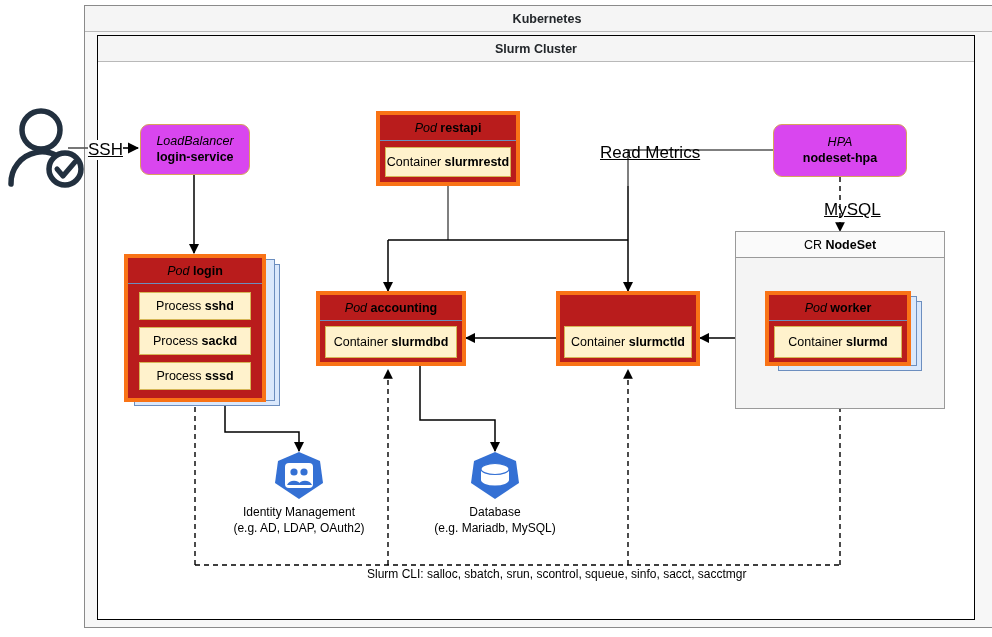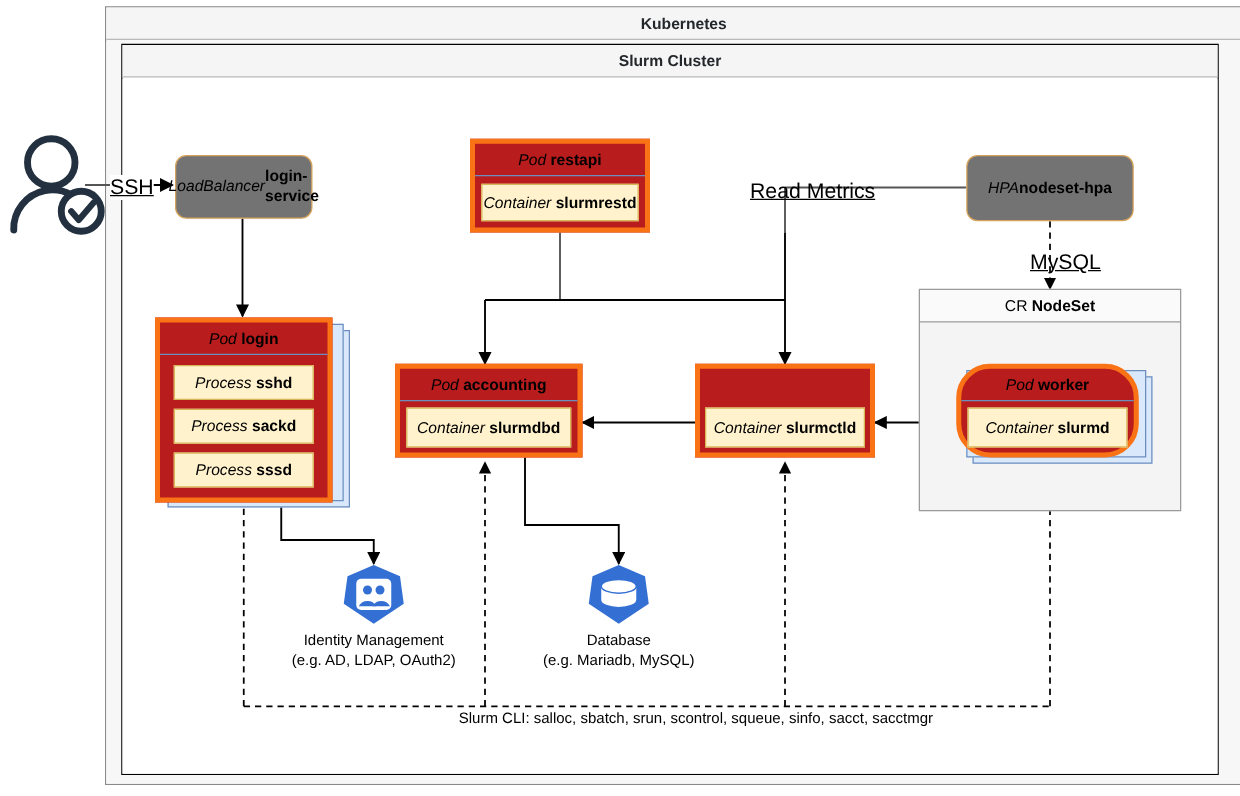--- a/index.html
+++ b/index.html
@@ -11,36 +11,36 @@
   .frame{position:absolute;background:#fff;border:1px solid #000;box-sizing:border-box;}
   .frame-title{position:absolute;left:0;top:0;width:100%;height:26px;line-height:26px;
                text-align:center;font-size:12.5px;font-weight:bold;color:#23272b;
                background:#f5f5f5;border-bottom:1px solid #b9b9b9;box-sizing:border-box;}
   #k8s-frame{left:84px;top:5px;width:926px;height:623px;background:#f7f7f7;border:1px solid #8a8a8a;}
   #k8s-body{position:absolute;left:0;top:27px;width:100%;height:calc(100% - 27px);background:#f7f7f7;}
   #slurm-frame{left:97px;top:35px;width:878px;height:585px;border:1px solid #000;}
   #slurm-body{position:absolute;left:0;top:27px;width:100%;height:calc(100% - 27px);background:#fff;}
 
   
-  .lbbox{position:absolute;box-sizing:border-box;border:1px solid #d6a35c;background:#737373;
-         border-radius:9px;display:flex;flex-direction:row;align-items:center;
+  .lbbox{position:absolute;box-sizing:border-box;border:1px solid #d6a35c;background:#d946ef;
+         border-radius:9px;display:flex;flex-direction:column;align-items:center;
          justify-content:center;font-size:12.5px;line-height:1.25;}
   .lbbox .it{font-style:italic;font-weight:normal;}
   .lbbox .bd{font-weight:bold;}
 
   .pod{position:absolute;box-sizing:border-box;border:4px solid #f97316;background:#b91c1c;}
   .pod-hdr{height:26px;line-height:26px;text-align:center;font-size:12.5px;
            border-bottom:1px solid #6c8ebf;box-sizing:border-box;}
   .pod-hdr .it{font-style:italic;}
   .pod-hdr .bd{font-weight:bold;}
   .pod-body{position:absolute;left:0;top:26px;right:0;bottom:0;display:flex;
             flex-direction:column;align-items:center;justify-content:center;gap:7px;}
   .ctr{box-sizing:border-box;border:1px solid #d6b656;background:#fff2cc;
        font-size:12.5px;text-align:center;display:flex;align-items:center;justify-content:center;}
-  .ctr .it{font-style:italic;}
+  .ctr .it{}
   .ctr .bd{font-weight:bold;}
 
   
   .stack-l{position:absolute;box-sizing:border-box;border:1px solid #6c8ebf;background:#dae8fc;}
 
   .cr-box{position:absolute;box-sizing:border-box;border:1px solid #9a9a9a;background:#f4f4f4;}
   .cr-hdr{height:26px;line-height:26px;text-align:center;font-size:12.5px;
           background:#fafafa;border-bottom:1px solid #9a9a9a;box-sizing:border-box;}
   .cr-hdr .it{}
   .cr-hdr .bd{font-weight:bold;}
@@ -208,21 +208,21 @@
   </div>
 
   <div class="cr-box" style="left:735px;top:231px;width:210px;height:178px;">
     <div class="cr-hdr">
       <span class="it">CR</span>
       <span class="bd">NodeSet</span>
     </div>
   </div>
   <div class="stack-l" style="left:778px;top:301px;width:144px;height:70px;"></div>
   <div class="stack-l" style="left:773px;top:296px;width:144px;height:70px;"></div>
-  <div class="pod" style="left:765px;top:291px;width:146px;height:75px;border-radius:27px;">
+  <div class="pod" style="left:765px;top:291px;width:146px;height:75px;">
     <div class="pod-hdr">
       <span class="it">Pod</span>
       <span class="bd">worker</span>
     </div>
     <div class="pod-body">
       <div class="ctr" style="width:128px;height:32px;">
         <span class="it">Container</span>
         <span>&nbsp;</span>
         <span class="bd">slurmd</span>
       </div>

